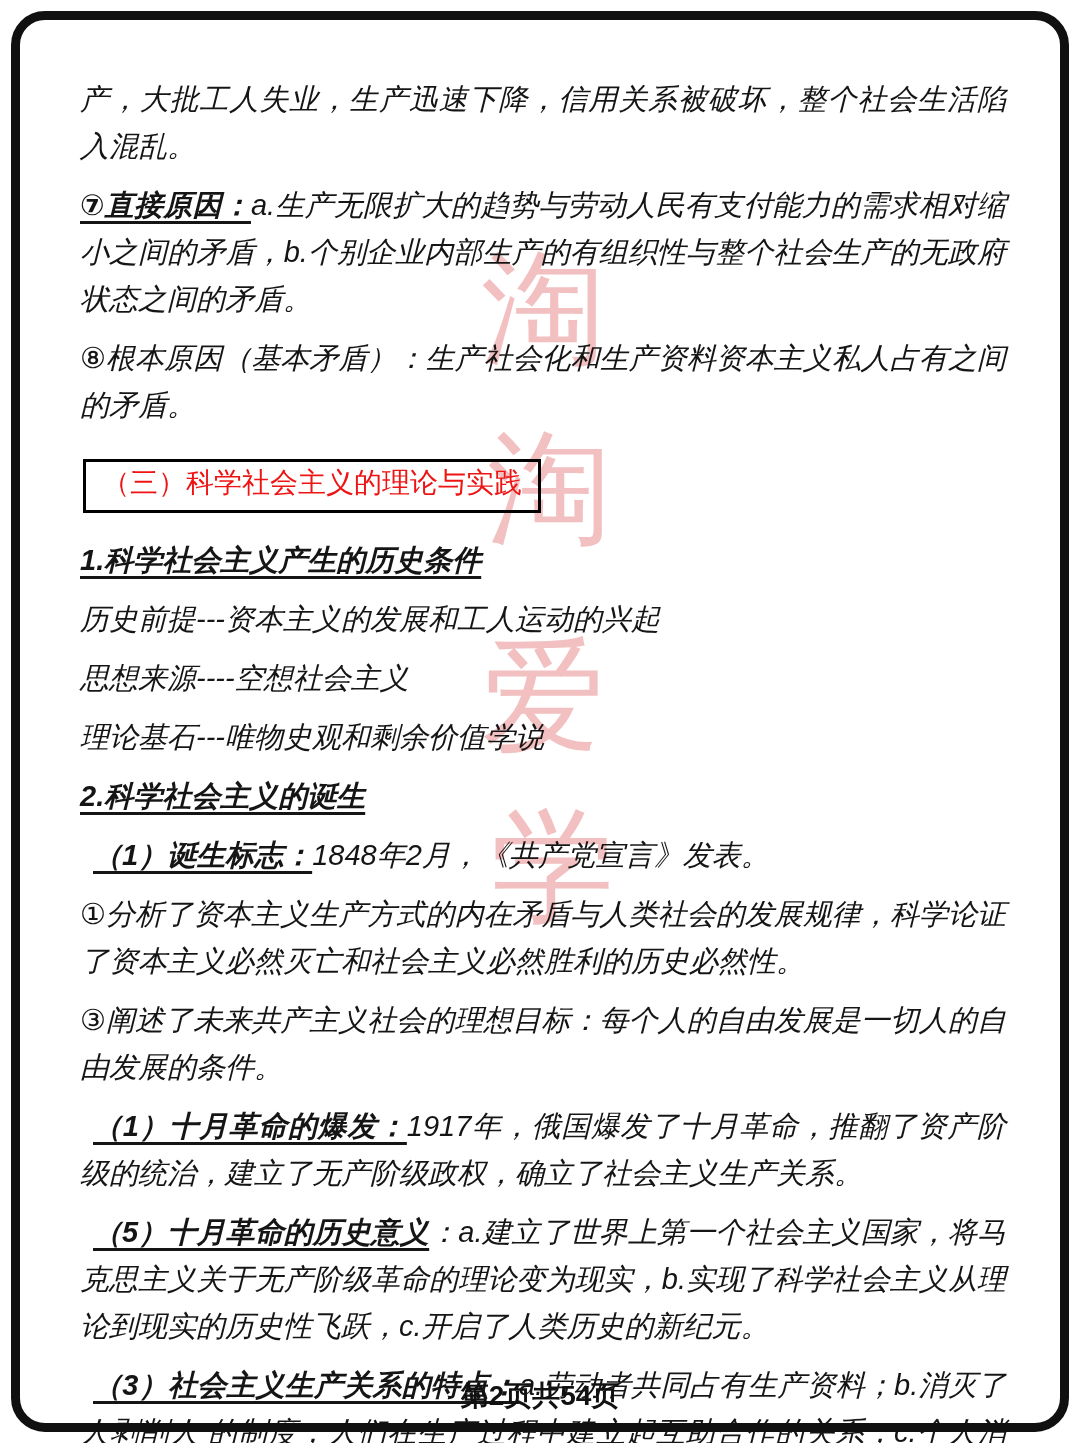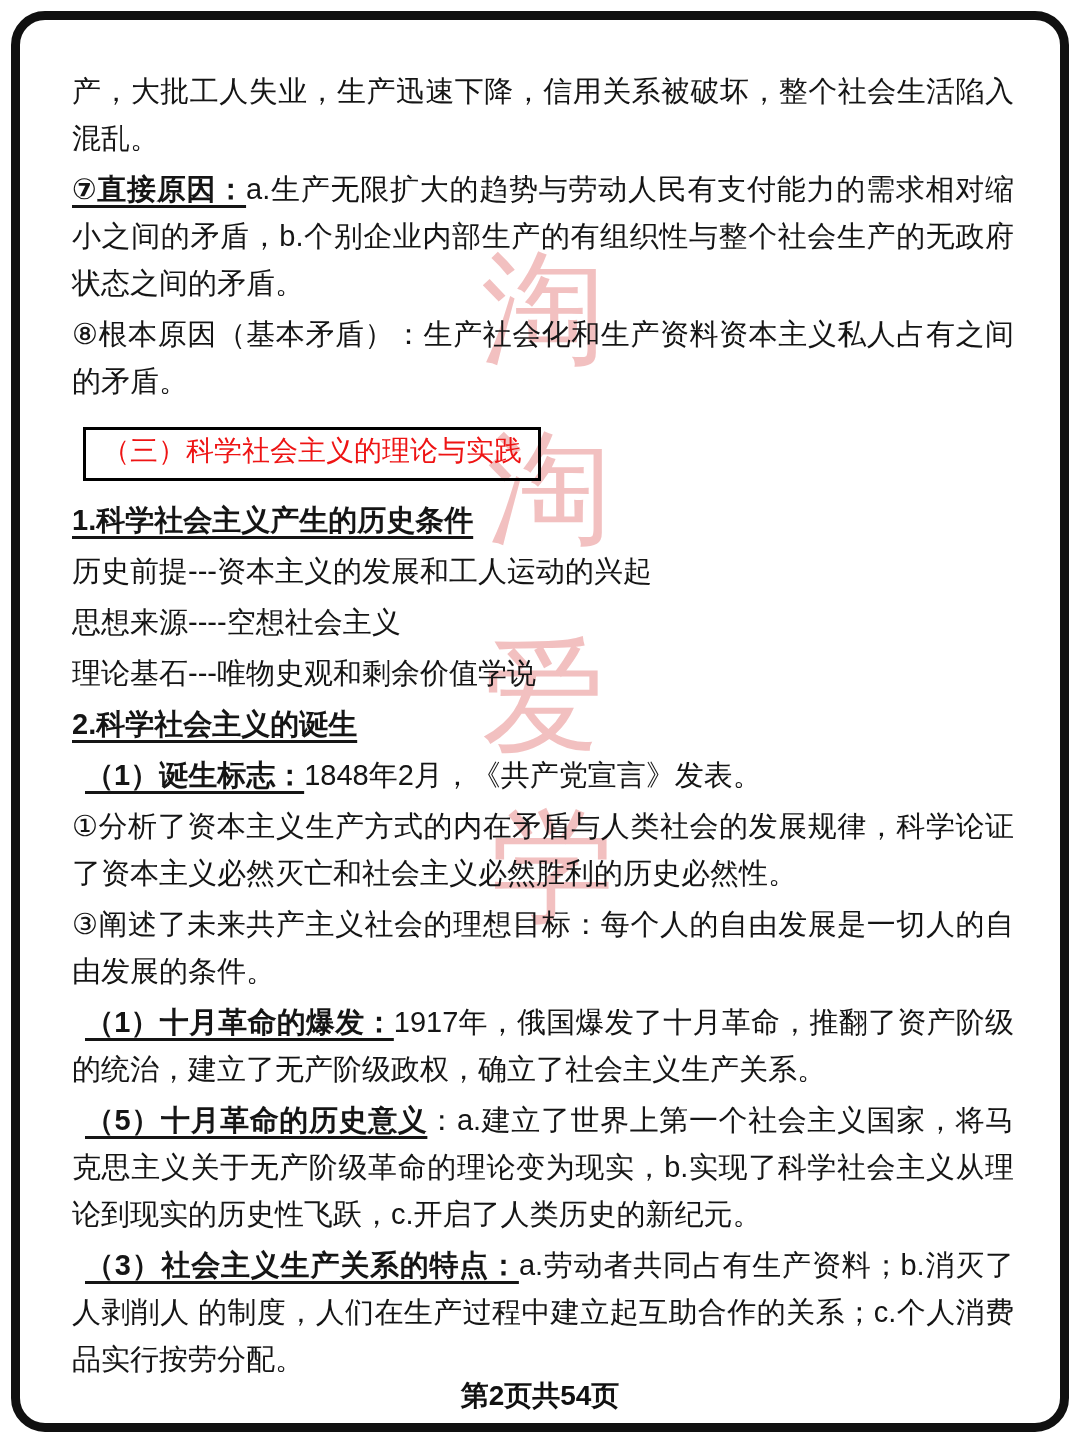--- a/index.html
+++ b/index.html
@@ -4,21 +4,21 @@
 <style>
   html,body{margin:0;padding:0;background:#ffffff;}
   .page{position:relative;width:1080px;height:1443px;background:#ffffff;overflow:hidden;
         font-family:"Liberation Sans","DejaVu Sans",sans-serif;color:#151515;}
   .frame{position:absolute;inset:11px;border:9px solid #101010;border-radius:34px;z-index:3;pointer-events:none;}
   .watermark{position:absolute;inset:0;z-index:1;}
   .wm{position:absolute;font-family:"Liberation Serif","DejaVu Serif",serif;
       font-size:124px;line-height:1;color:rgba(224,105,105,0.42);}
   .content{position:absolute;top:64px;left:68px;right:62px;z-index:2;
            font-size:29px;line-height:47px;text-align:justify;}
-  .content p{margin:4px;}
+  .content p{margin:12px;font-style:italic;}
   .bu{font-weight:700;text-decoration:underline;text-decoration-thickness:2.5px;text-underline-offset:6px;}
   .indent{text-indent:13px;}
   .gap-sm{margin-top:4px !important;}
   .section-box{display:inline-block;border:3px solid #000;padding:4px 16px 10px 16px;
                margin:18px 0 12px 15px;color:#ee1414;font-size:28px;line-height:34px;font-weight:500;}
   .footer{position:absolute;left:0;right:0;bottom:28px;z-index:2;text-align:center;
           font-size:28px;font-weight:700;color:#111;}
 </style>
 </head>
 <body>

